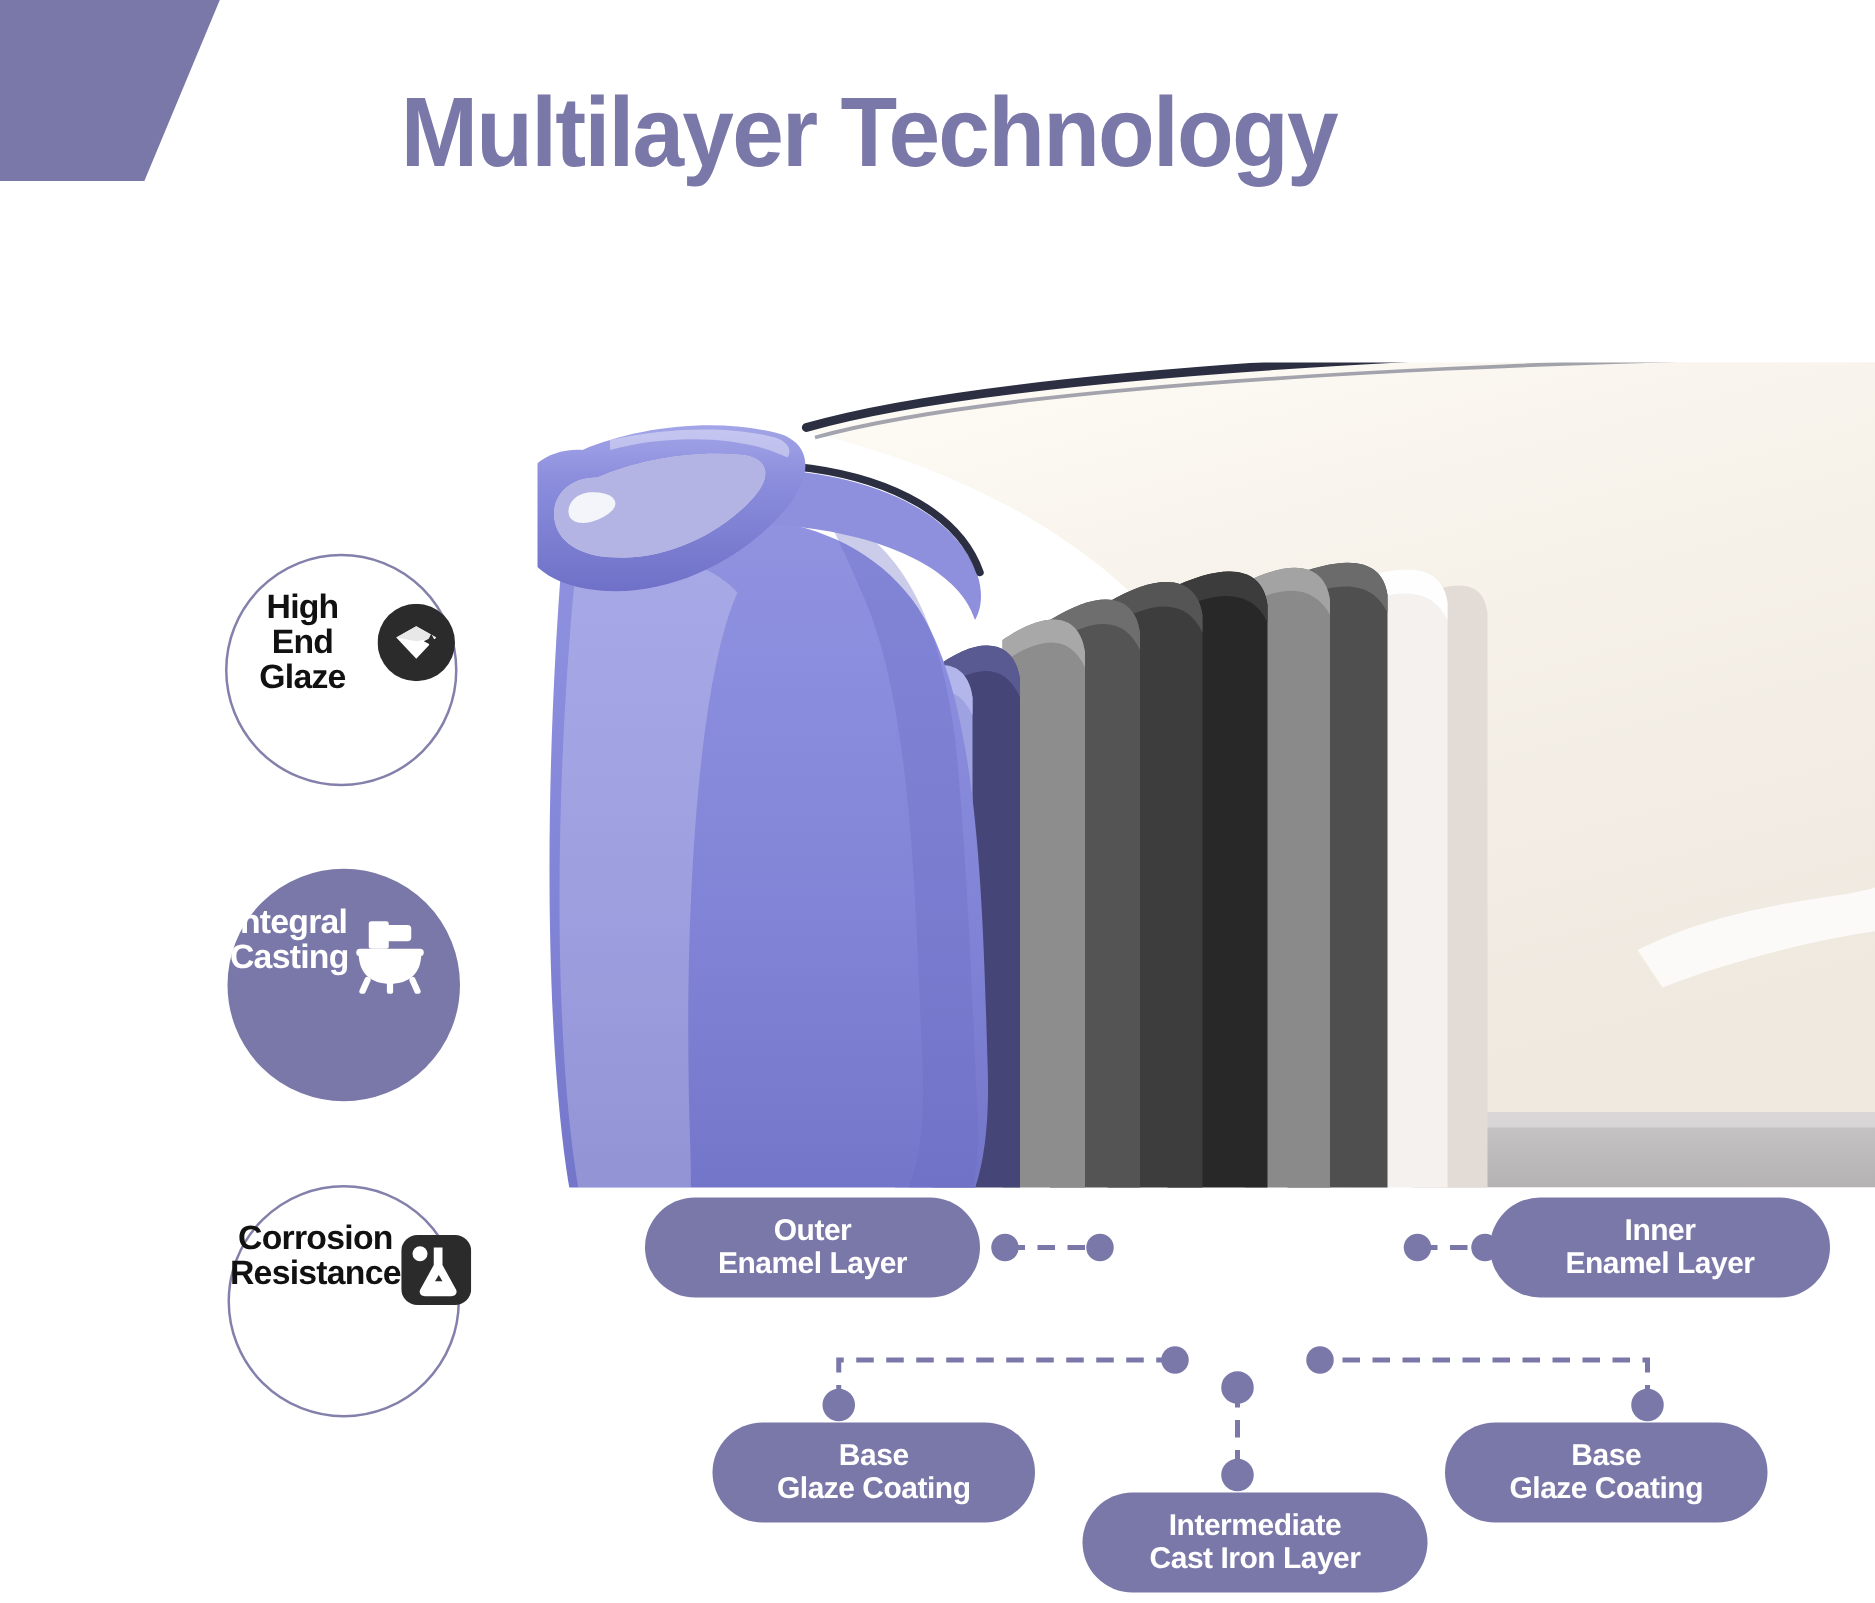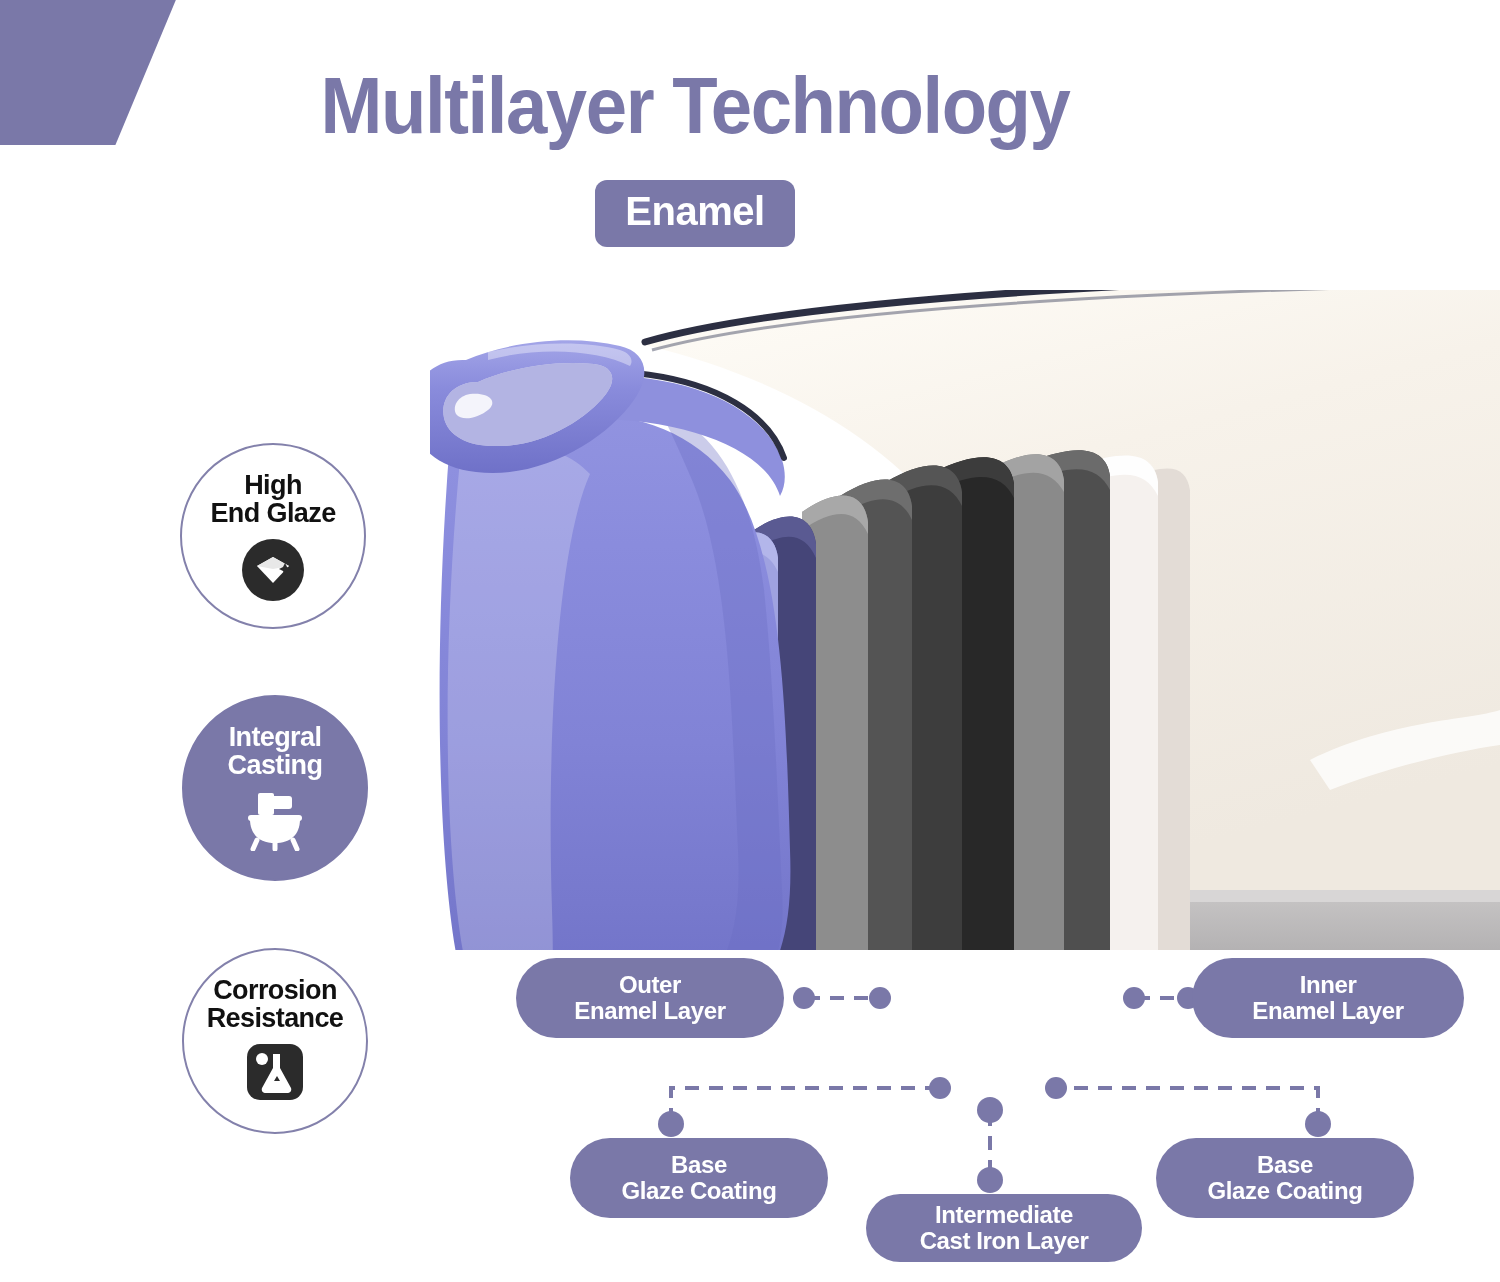--- a/index.html
+++ b/index.html
@@ -43,22 +43,22 @@
     padding:9px 30px 13px 30px;
     border-radius:12px;
     letter-spacing:-0.5px;
   }
 
   
   .badge{
     position:absolute;
     width:186px;height:186px;
     border-radius:50%;
-    display:flex;flex-direction:column;
-    align-items:center;justify-content:flex-start;
+    display:flex;flex-direction:row;
+    align-items:flex-start;justify-content:flex-start;
     padding-top:26px;
     box-sizing:border-box;
   }
   .badge.outline{background:#ffffff;border:2px solid #8381ab;}
   .badge.filled{background:#7a78a8;border:2px solid #7a78a8;}
   .badge-label{
     font-size:27px;font-weight:bold;line-height:1.04;
     text-align:center;letter-spacing:-0.6px;
     white-space:pre-line;
   }
@@ -84,35 +84,32 @@
     letter-spacing:-0.4px;
     display:flex;align-items:center;justify-content:center;
     padding:10px 26px;
     box-sizing:border-box;
     white-space:pre-line;
   }
   #pill-outer{left:516px;top:958px;width:268px;height:80px;}
   #pill-inner{left:1192px;top:958px;width:272px;height:80px;}
   #pill-base-left{left:570px;top:1138px;width:258px;height:80px;}
   #pill-base-right{left:1156px;top:1138px;width:258px;height:80px;}
-  #pill-inter{left:866px;top:1194px;width:276px;height:68px;}
+  #pill-inter{left:866px;top:1194px;width:276px;height:80px;}
 
   .connectors{position:absolute;left:0;top:0;width:1500px;height:1282px;pointer-events:none;}
 </style>
 </head>
 <body>
 
 <div class="stage">
 
   <div class="corner-shape"></div>
 
   <div class="title">Multilayer Technology</div>
-  <div class="subtitle-wrap">
-    <span class="subtitle">Enamel</span>
-  </div>
 
   <div class="pot-wrap">
     <svg width="1070" height="660" viewBox="0 0 1070 660">
       <defs>
         <linearGradient id="potBody" x1="0" y1="0" x2="0" y2="1">
           <stop offset="0%" stop-color="#9193e0"></stop>
           <stop offset="22%" stop-color="#8a8cdd"></stop>
           <stop offset="55%" stop-color="#8183d6"></stop>
           <stop offset="82%" stop-color="#7779cd"></stop>
           <stop offset="100%" stop-color="#6f71c6"></stop>

